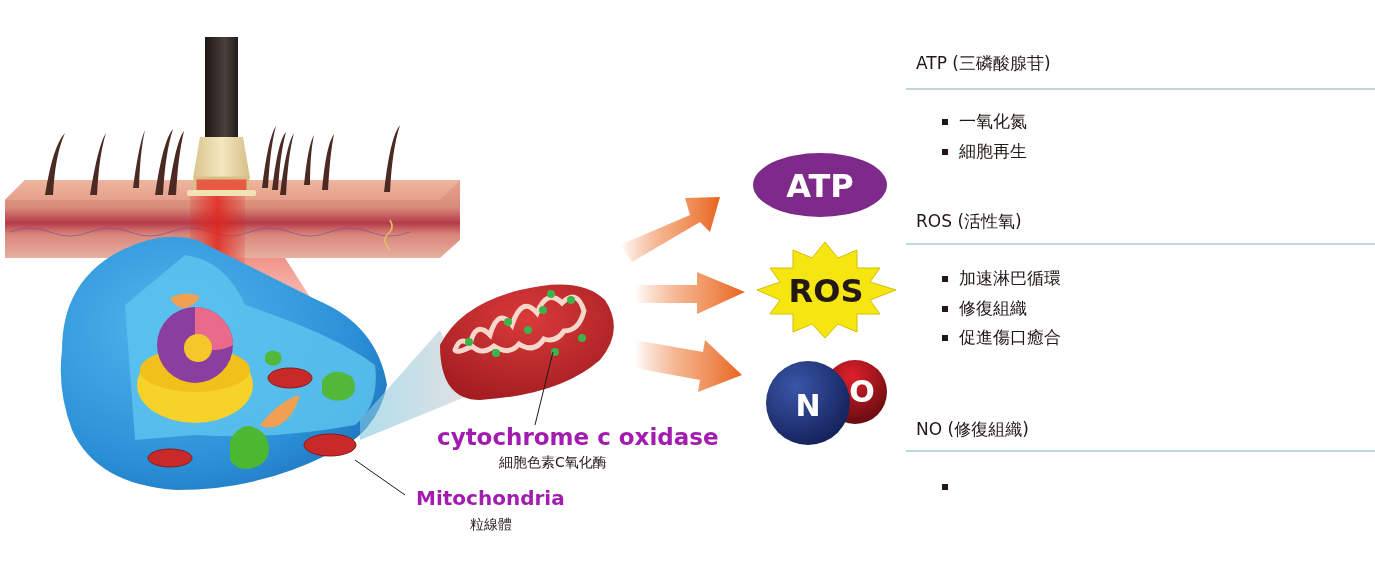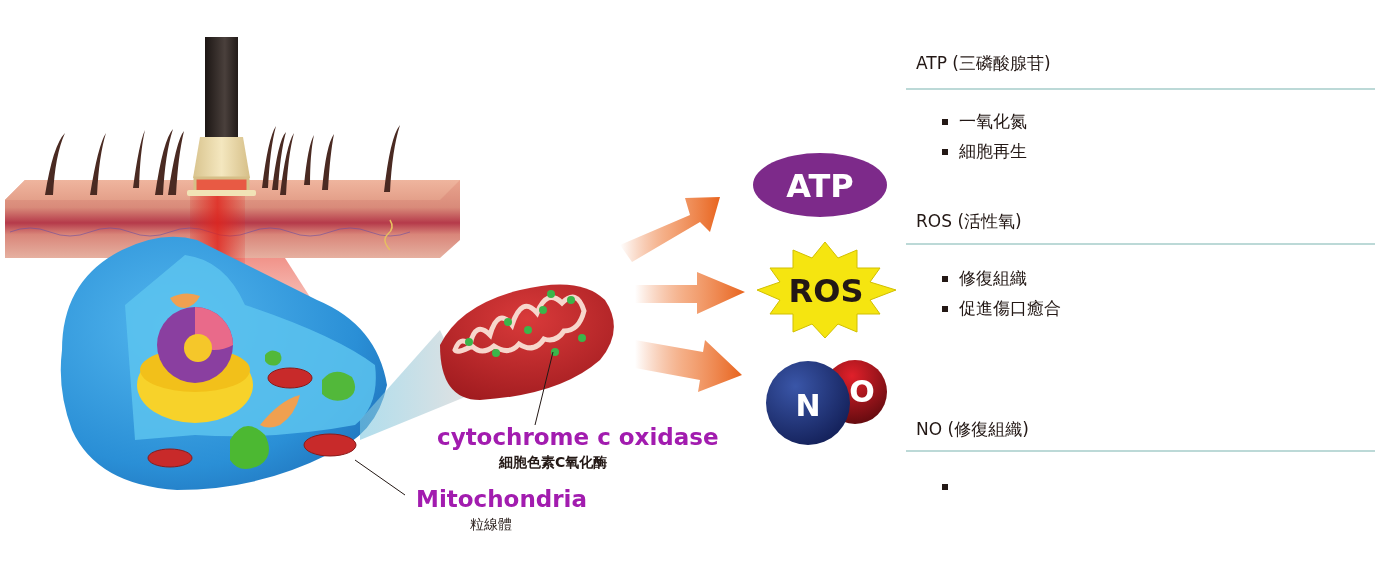--- a/index.html
+++ b/index.html
@@ -170,38 +170,39 @@
 
   <g>
     <circle cx="855" cy="392" r="32" fill="url(#oGrad)"></circle>
     <circle cx="808" cy="403" r="42" fill="url(#nGrad)"></circle>
     <text class="mol-text" x="808" y="416" text-anchor="middle" font-size="30" fill="#ffffff">N</text>
     <text class="mol-text" x="862" y="402" text-anchor="middle" font-size="30" fill="#ffffff">O</text>
   </g>
 </svg>
 
 <div class="label-en" style="left:437px; top:424px; font-size:23px;">cytochrome c oxidase</div>
-<div class="label-zh" style="left:499px; top:454px;font-weight:bold;">細胞色素C氧化酶</div>
-<div class="label-en" style="left:416px; top:486px; font-size:23px;">Mitochondria</div>
+<div class="label-zh" style="left:499px; top:454px;">細胞色素C氧化酶</div>
+<div class="label-en" style="left:416px; top:486px; font-size:20px;">Mitochondria</div>
 <div class="label-zh" style="left:470px; top:516px;">粒線體</div>
 
 <div>
   <div>
     <div class="sec-title" style="top:52px;">ATP (三磷酸腺苷)</div>
     <div class="divider" style="top: 88px; background: rgb(188, 217, 215);"></div>
     <ul class="bullets" style="top:107px;">
       <li><span class="sq"></span><span>一氧化氮</span></li>
       <li><span class="sq"></span><span>細胞再生</span></li>
     </ul>
   </div>
 
   <div>
     <div class="sec-title" style="top:210px;">ROS (活性氧)</div>
     <div class="divider" style="top: 243px; background: rgb(188, 217, 215);"></div>
     <ul class="bullets" style="top:264px;">
+      <li><span class="sq"></span><span>加速淋巴循環</span></li>
       <li><span class="sq"></span><span>修復組織</span></li>
       <li><span class="sq"></span><span>促進傷口癒合</span></li>
     </ul>
   </div>
 
   <div>
     <div class="sec-title" style="top:418px;">NO (修復組織)</div>
     <div class="divider" style="top: 450px; background: rgb(188, 217, 215);"></div>
     <ul class="bullets" style="top:472px;">
       <li><span class="sq"></span></li>

